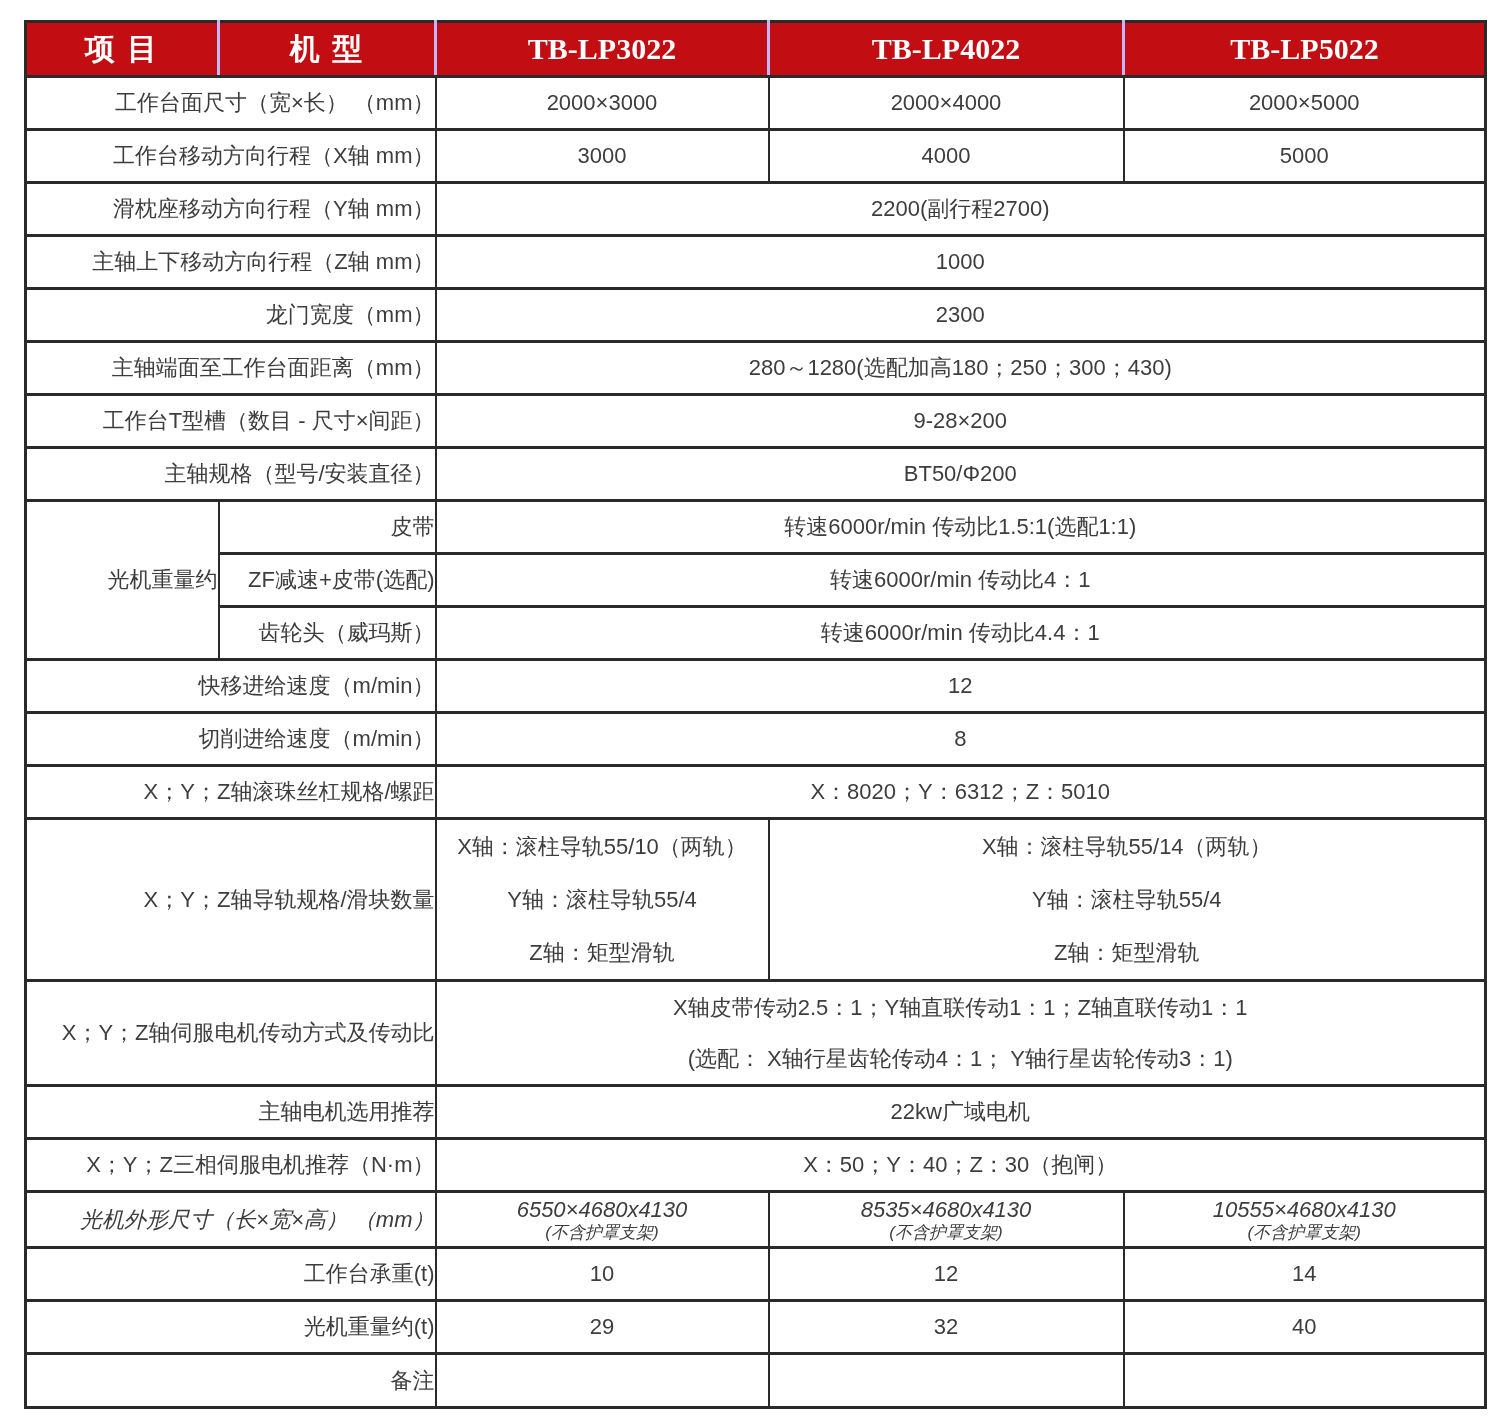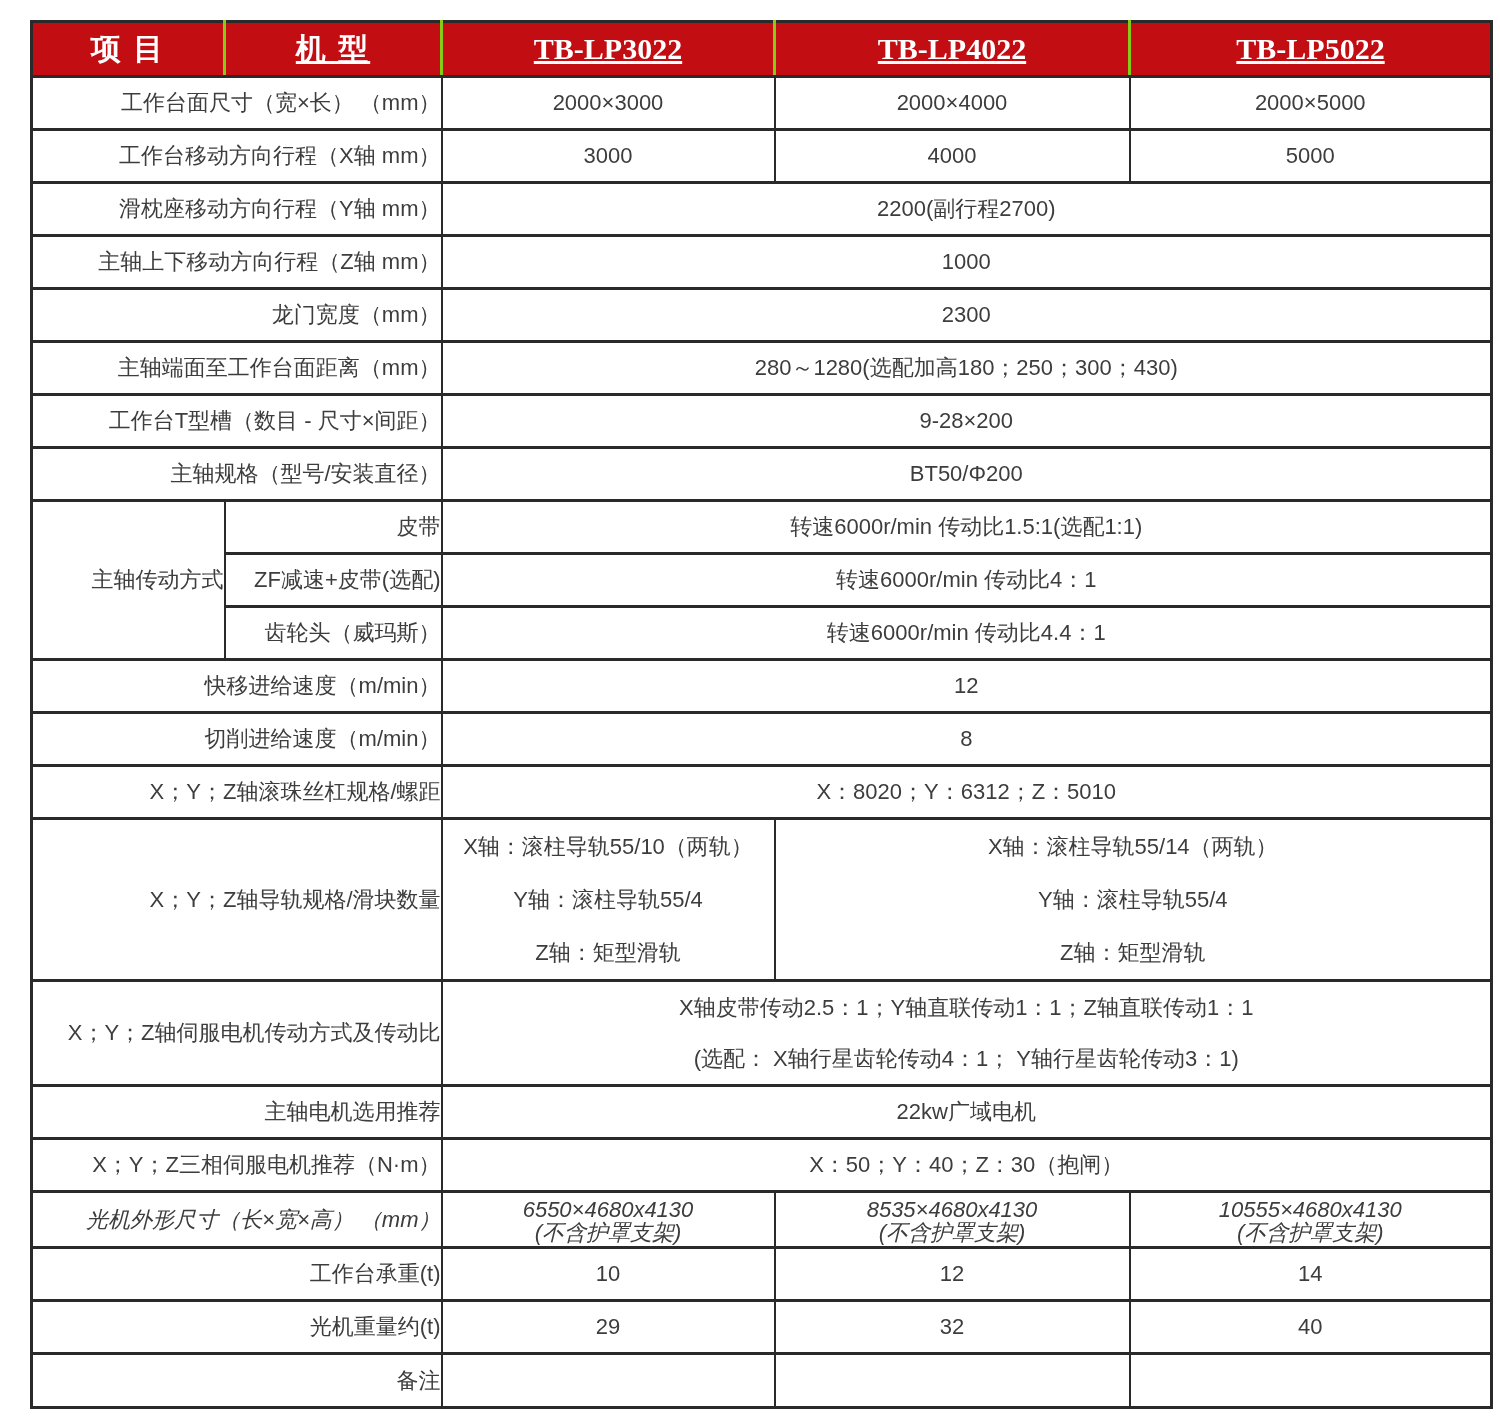--- a/index.html
+++ b/index.html
@@ -7,21 +7,21 @@
     --header-text:#ffffff;
     --body-text:#3d3d3d;
     --border:#2a2a2a;
   }
   html,body{margin:0;padding:0;background:#ffffff;}
   body{
     width:1500px;height:1418px;position:relative;
     font-family:"Liberation Sans","DejaVu Sans",sans-serif;
     color:var(--body-text);
   }
-  .wrap{position:absolute;left:30px;top:20px;}
+  .wrap{position:absolute;left:24px;top:20px;}
   table.spec{
     border-collapse:collapse;
     table-layout:fixed;
     width:1460px;
     border:3px solid var(--border);
   }
   col.c1{width:193px}
   col.c2{width:217px}
   col.c3{width:333px}
   col.c4{width:355px}
@@ -35,21 +35,21 @@
     font-weight:bold;
     vertical-align:middle;
     text-align:center;
     padding:0;
   }
   thead th.zh{font-size:30px;letter-spacing:2px;}
   thead th.model{
     font-family:"Liberation Serif","DejaVu Serif",serif;
     font-size:30px;
   }
-  thead th.sep{border-left:3px solid #84cc16;text-decoration:underline;}
+  thead th.sep{border-left:3px solid #c4b5fd;}
 
   td{
     border:solid var(--border);
     border-width:3px 2px;
     font-size:22px;
     text-align:center;
     vertical-align:middle;
     padding:0;
     overflow:hidden;
   }
@@ -59,21 +59,21 @@
   }
   tr.h1{height:53px;}
   tr.hdim{height:56px;font-style:italic;}
   tr.hguide{height:161px;}
   tr.hservo{height:103px;}
   tr.hnote{height:54px;}
 
   .lines3 div{line-height:53px;}
   .lines2 div{line-height:51px;}
   .dimmain{line-height:26px;display:block;}
-  .dimnote{line-height:20px;font-size:22px;display:block;}
+  .dimnote{line-height:20px;font-size:17px;display:block;}
 </style>
 </head>
 <body>
 
 <div class="wrap">
 <table class="spec">
   <colgroup>
     <col class="c1">
         <col class="c2">
         <col class="c3">
@@ -120,21 +120,21 @@
     </tr>
     <tr class="h1">
       <td class="label" colspan="2">工作台T型槽（数目 - 尺寸×间距）</td>
       <td colspan="3">9-28×200</td>
     </tr>
     <tr class="h1">
       <td class="label" colspan="2">主轴规格（型号/安装直径）</td>
       <td colspan="3">BT50/Φ200</td>
     </tr>
     <tr class="h1">
-      <td class="label" rowspan="3">主轴传动方式</td>
+      <td class="label" rowspan="3">光机重量约</td>
       <td class="label">皮带</td>
       <td colspan="3">转速6000r/min 传动比1.5:1(选配1:1)</td>
     </tr>
     <tr class="h1">
       <td class="label">ZF减速+皮带(选配)</td>
       <td colspan="3">转速6000r/min 传动比4：1</td>
     </tr>
     <tr class="h1">
       <td class="label">齿轮头（威玛斯）</td>
       <td colspan="3">转速6000r/min 传动比4.4：1</td>

